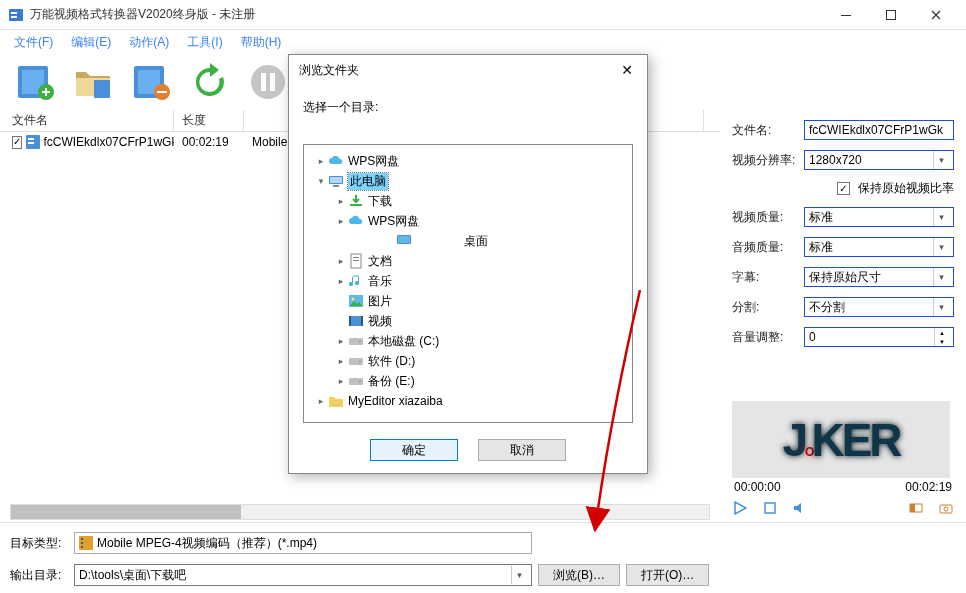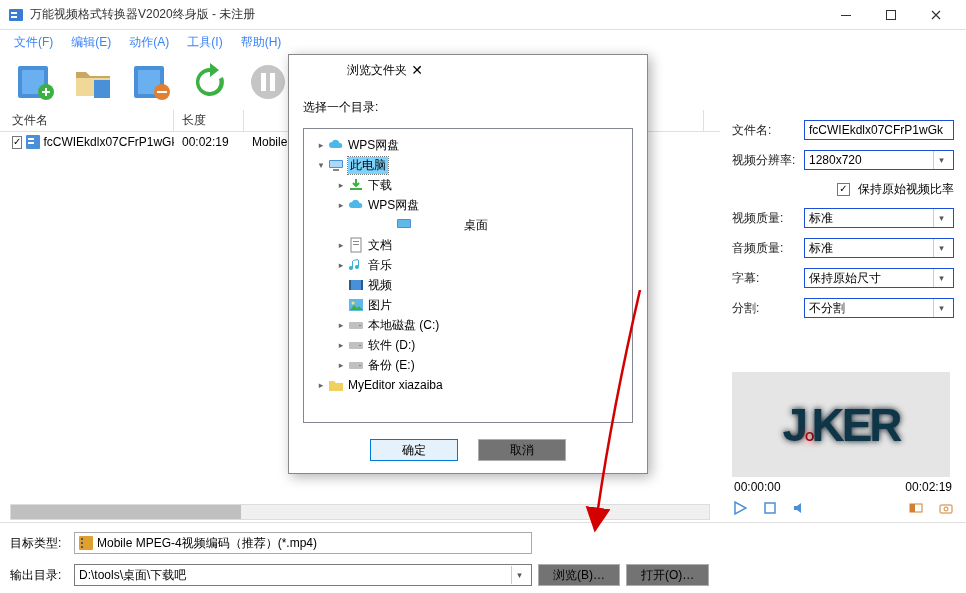--- a/index.html
+++ b/index.html
@@ -45,28 +45,28 @@
 .joker-text .red { color: #a01010; text-shadow: 0 0 8px #ff2020;}
 .time-row { display:flex; justify-content: space-between; align-items:center; height: 22px; padding: 2px 2px; }
 .play-controls { display: flex; gap: 14px; align-items:center; justify-content:flex-start; padding: 4px 0; }
 .play-controls .pc { width:16px; height:16px; display:flex; align-items:center; justify-content:center; color:#4a90d9; }
 
 .bottom { padding: 6px 10px; }
 .bottom-row { display: flex; align-items: center; margin-bottom: 8px; height: 24px; gap: 6px; }
 .bottom-row .lbl { width: 58px; text-align: justify; }
 .target-field { flex:0 0 458px; height: 22px; border:1px solid #aaa; background:#fff; display:flex; align-items:center; padding:0 4px; }
 .output-field { flex:0 0 458px; height:22px; border:1px solid #7a7a7a; background:#fff; display:flex; align-items:center; padding:0 4px; justify-content:space-between;}
-.btn { height:22px; border:1px solid #adadad; background:#737373; padding:0 14px; display:flex; align-items:center; }
+.btn { height:22px; border:1px solid #adadad; background:#e5e5e5; padding:0 14px; display:flex; align-items:center; }
 
 
 .dialog { position:absolute; left:288px; top:54px; width:360px; height:420px; background:#fff; border:1px solid #888; box-shadow: 3px 3px 12px rgba(0,0,0,0.3); z-index:100; display:flex; flex-direction:column;}
-.dialog-title { height:30px; display:flex; align-items:center; padding:0 10px;margin-left:48px; }
+.dialog-title { height:30px; display:flex; align-items:center; justify-content:space-between; padding:0 10px; }
 .dialog-close { width:20px; height:20px; display:flex; align-items:center; justify-content:center; font-size:14px;}
 .dialog-body { flex:1; padding: 14px 14px 4px 14px; display:flex; flex-direction:column;}
-.dialog-prompt { margin-bottom: 12px; color:#000; }
+.dialog-prompt { margin-bottom: 28px; color:#000; }
 .tree { flex:1; border:1px solid #828790; background:#fff; overflow:auto; padding:6px 2px;}
 .tree-node { display:flex; align-items:center; height:20px; white-space:nowrap;}
 .expander { width:14px; display:inline-flex; justify-content:center; color:#666; font-size:9px; }
 .tree-icon { width:16px; height:16px; margin-right:4px; display:inline-flex; align-items:center; justify-content:center;}
 .tree-node.selected .tree-label { background:#7dd3fc; outline:1px dotted #777; padding:0 2px;}
 .dialog-buttons { display:flex; justify-content:center; gap:20px; padding:12px;}
 .dialog-buttons .btn { width:88px; justify-content:center;}
 .dialog-buttons .btn.primary { background:#e5f1fb; border-color:#0078d7;}
 
 .arrow-svg { position:absolute; left:480px; top:290px; z-index:200; pointer-events:none;}
@@ -224,20 +224,30 @@
           <span class="caret">▾</span>
         </div>
       </div>
     <div class="form-row">
         <span class="lbl">分割:</span>
         <div class="ctrl">
           <span>不分割</span>
           <span class="caret">▾</span>
         </div>
       </div>
+    <div class="form-row">
+        <span class="lbl">音量调整:</span>
+        <div class="ctrl">
+          <span>0</span>
+          <span class="stepper">
+            <div>▲</div>
+            <div>▼</div>
+          </span>
+        </div>
+      </div>
 
     <div class="preview">
       <div class="joker-text">J<span class="red">O</span>KER</div>
     </div>
     <div class="time-row">
       <span>00:00:00</span>
       <span>00:02:19</span>
     </div>
     <div class="play-controls">
       <span class="pc">
@@ -375,37 +385,37 @@
             <svg width="16" height="16">
               <path d="M5 3v8a2 2 0 11-1-1.7V4l7-1v7a2 2 0 11-1-1.7V2z" fill="#3cb0d0"></path>
             </svg>
           </span>
           <span class="tree-label">音乐</span>
         </div>
         <div class="tree-node" style="padding-left: 28px;">
           <span class="expander"></span>
           <span class="tree-icon">
             <svg width="16" height="16">
+              <rect x="1" y="2" width="14" height="12" fill="#5fb8e8"></rect>
+              <circle cx="5" cy="6" r="1.5" fill="#ffe060"></circle>
+              <path d="M2 13l4-5 3 3 2-2 4 4z" fill="#3cb043"></path>
+            </svg>
+          </span>
+          <span class="tree-label">图片</span>
+        </div>
+        <div class="tree-node" style="padding-left: 28px;">
+          <span class="expander"></span>
+          <span class="tree-icon">
+            <svg width="16" height="16">
               <rect x="1" y="3" width="14" height="10" fill="#4a90d9"></rect>
               <rect x="1" y="3" width="2" height="10" fill="#2a5a88"></rect>
               <rect x="13" y="3" width="2" height="10" fill="#2a5a88"></rect>
             </svg>
           </span>
           <span class="tree-label">视频</span>
-        </div>
-        <div class="tree-node" style="padding-left: 28px;">
-          <span class="expander"></span>
-          <span class="tree-icon">
-            <svg width="16" height="16">
-              <rect x="1" y="2" width="14" height="12" fill="#5fb8e8"></rect>
-              <circle cx="5" cy="6" r="1.5" fill="#ffe060"></circle>
-              <path d="M2 13l4-5 3 3 2-2 4 4z" fill="#3cb043"></path>
-            </svg>
-          </span>
-          <span class="tree-label">图片</span>
         </div>
         <div class="tree-node" style="padding-left: 28px;">
           <span class="expander">▸</span>
           <span class="tree-icon">
             <svg width="16" height="16">
               <rect x="1" y="5" width="14" height="7" fill="#c0c0c0" rx="1"></rect>
               <rect x="11" y="8" width="2" height="1" fill="#3cb043"></rect>
             </svg>
           </span>
           <span class="tree-label">本地磁盘 (C:)</span>

